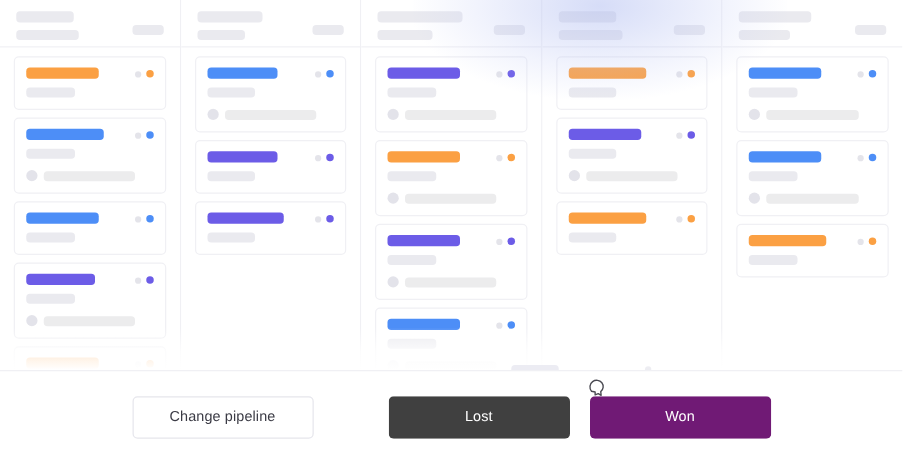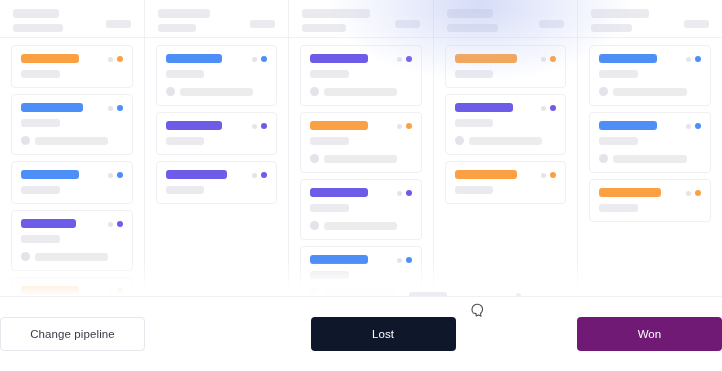--- a/index.html
+++ b/index.html
@@ -180,21 +180,21 @@
   .footer {
     position: absolute;
     left: 0;
     top: 296px;
     width: 722px;
     height: 75px;
     background: #ffffff;
     border-top: 1px solid #f0f0f4;
     display: flex;
     align-items: center;
-    justify-content: space-between;
+    justify-content: center;
     gap: 16px;
     z-index: 5;
   }
 
   .btn {
     width: 145px;
     height: 34px;
     border-radius: 4px;
     font-size: 11.5px;
     display: flex;
@@ -203,21 +203,21 @@
     cursor: pointer;
     border: 1px solid transparent;
     user-select: none;
     letter-spacing: .1px;
   }
   .btn-outline {
     background: #ffffff;
     border-color: #e6e6ec;
     color: #3a3a44;
   }
-  .btn-danger { background: #0f172a; color: #ffffff; margin-left: 44px; }
+  .btn-danger { background: #404040; color: #ffffff; margin-left: 44px; }
   .btn-success { background: #701a75; color: #ffffff; }
 
   
   .cursor {
     position: absolute;
     left: 470px;
     top: 301px;
     z-index: 9;
     pointer-events: none;
   }

